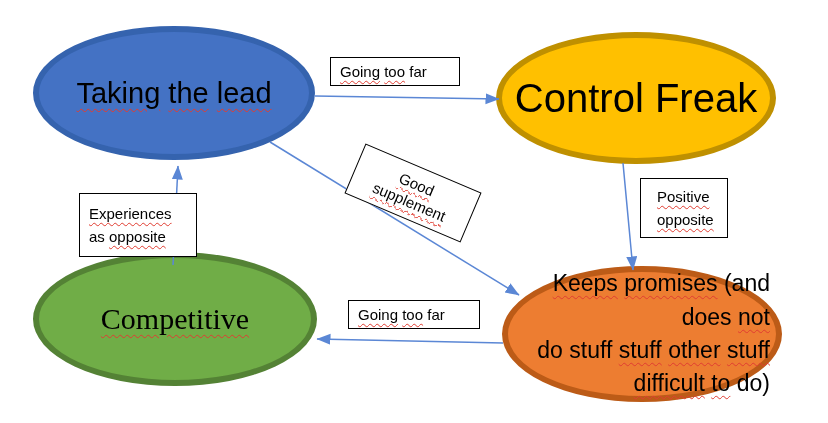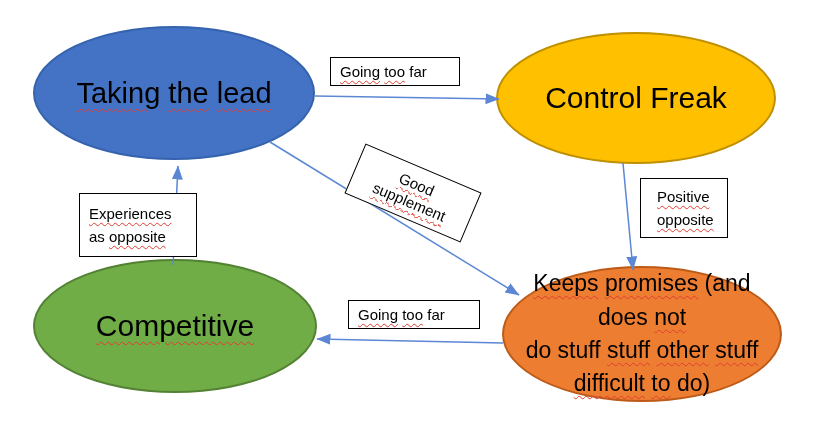--- a/index.html
+++ b/index.html
@@ -2,25 +2,25 @@
 <html style="--sq: #E03C31;"><head>
 <meta charset="utf-8">
 <style>
   html,body{margin:0;padding:0;background:#ffffff;}
   .canvas{
     position:relative;width:828px;height:423px;background:#ffffff;
     font-family:"Liberation Sans",sans-serif;color:#000;overflow:hidden;
   }
   .node{
     position:absolute;border-radius:50%;display:flex;align-items:center;justify-content:center;
-    text-align:center;border:2px solid #14b8a6;box-sizing:border-box;z-index:1;
+    text-align:right;border:6px solid #14b8a6;box-sizing:border-box;z-index:1;
   }
   #node-taking{left:33px;top:26px;width:282px;height:134px;font-size:29px;}
-  #node-control{left:496px;top:32px;width:280px;height:132px;font-size:30px;}
-  #node-competitive{left:33px;top:259px;width:284px;height:134px;font-size:30px;}
+  #node-control{left:496px;top:32px;width:280px;height:132px;font-size:40px;}
+  #node-competitive{left:33px;top:252px;width:284px;height:134px;font-size:30px;font-family:Liberation Serif, serif;}
   #node-keeps{left:502px;top:266px;width:280px;height:136px;font-size:23px;line-height:1.45;}
   .node-text{white-space:pre-wrap;padding:0 6px;}
   .arrow-layer{position:absolute;left:0;top:0;z-index:2;pointer-events:none;}
   .lbl{
     position:absolute;background:#ffffff;border:1.6px solid #000;box-sizing:border-box;
     font-size:15px;line-height:1.55;display:flex;align-items:center;z-index:3;white-space:pre-wrap;
   }
   #lbl-going-top{left:330px;top:57px;width:130px;height:29px;padding-left:9px;}
   #lbl-good{left:350px;top:166px;width:126px;height:54px;transform:rotate(23deg);
             justify-content:center;text-align:center;line-height:1.3;}

